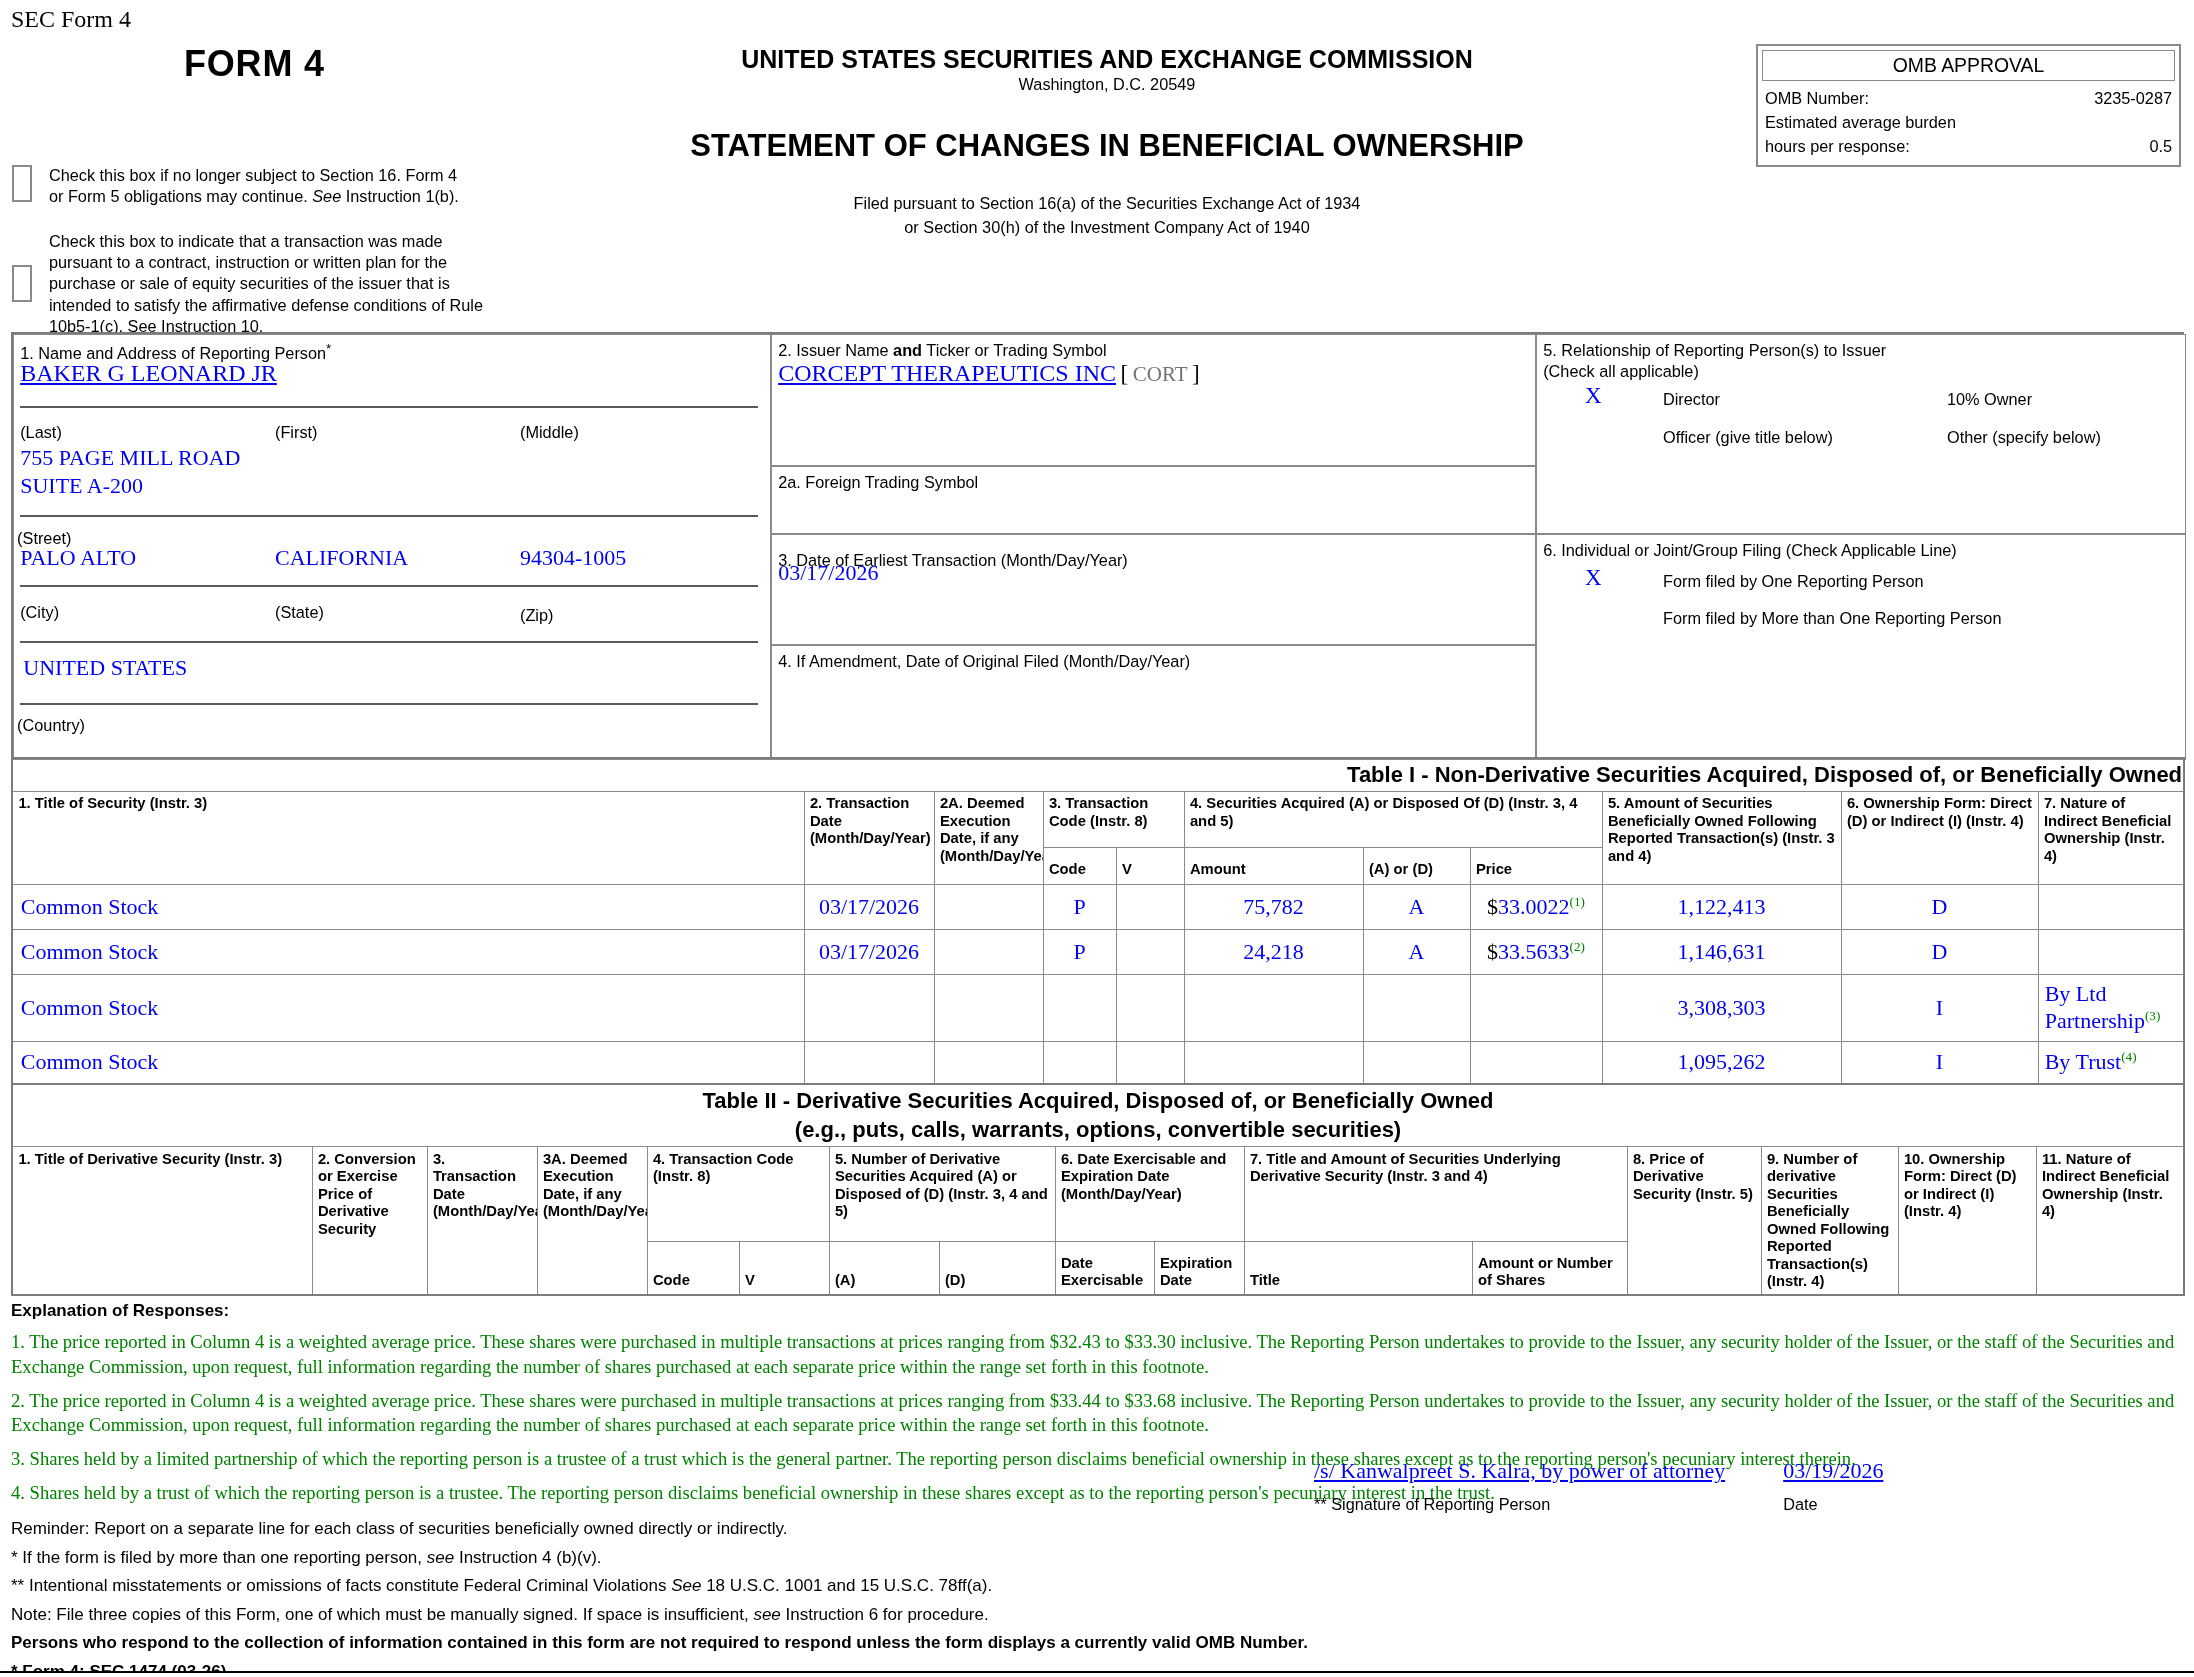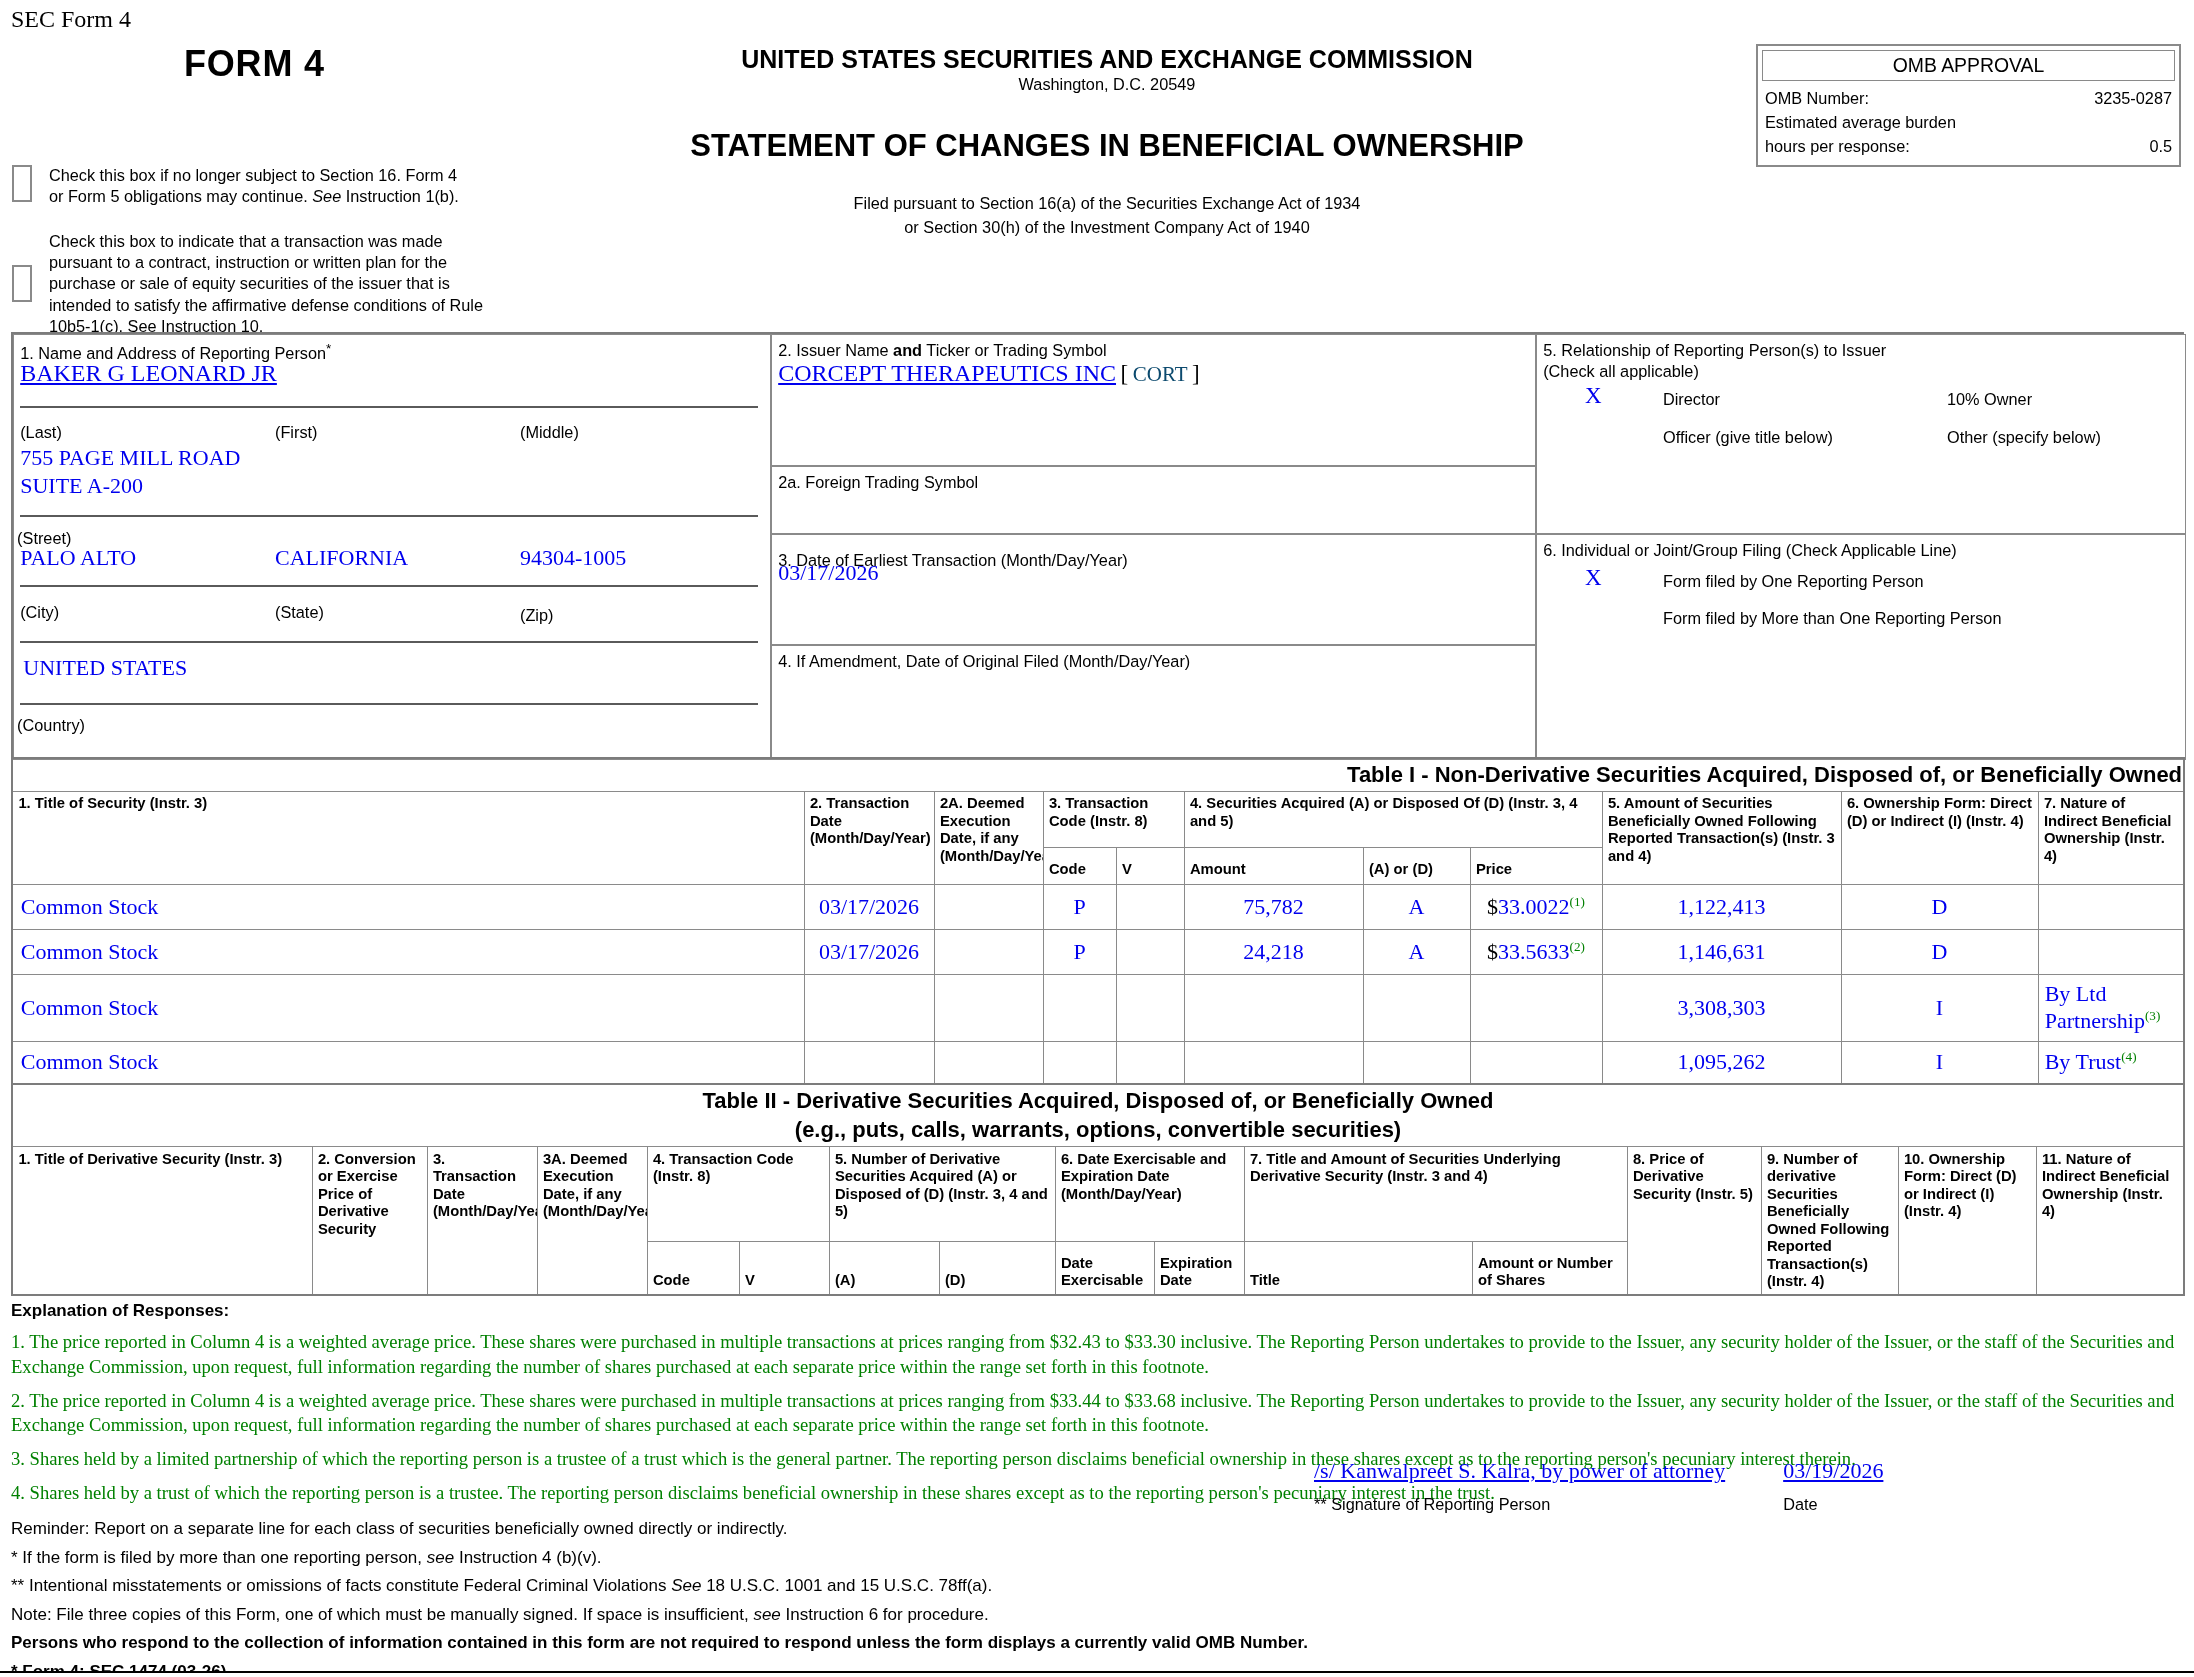--- a/index.html
+++ b/index.html
@@ -1,19 +1,19 @@
 <!DOCTYPE html>
 <html style="font-size:12.4px"><head>
 <meta charset="utf-8">
 <style>
   html,body{margin:0;padding:0;background:#fff;}
   .page{position:relative;width:2194px;height:1673px;background:#fff;overflow:hidden;
         font-family:"Liberation Sans",sans-serif;color:#000;}
   .serif{font-family:"Liberation Serif",serif;}
-  .blue{color:#0c4a6e;}
+  .blue{color:#737373;}
   .link{color:#0000EE;text-decoration:underline;cursor:pointer;}
   sup.fn{color:#008000;font-size:13.2px;vertical-align:super;line-height:0;}
   
   .sec-form-label{position:absolute;left:11px;top:6.2px;font-family:"Liberation Serif",serif;font-size:24px;}
   .form4-title{position:absolute;left:184px;top:43px;font-size:36px;font-weight:bold;letter-spacing:0.8px;}
   .chk-group{position:absolute;display:flex;}
   .chk-box{width:15.5px;height:33px;border:2.3px solid #8a8a8a;background:#fff;flex:none;}
   .chk-text{font-size:16.3px;line-height:1.3;margin-left:17px;}
   .center-head{position:absolute;left:670px;top:45px;width:874px;text-align:center;}
   .commission{font-size:25px;font-weight:bold;}

